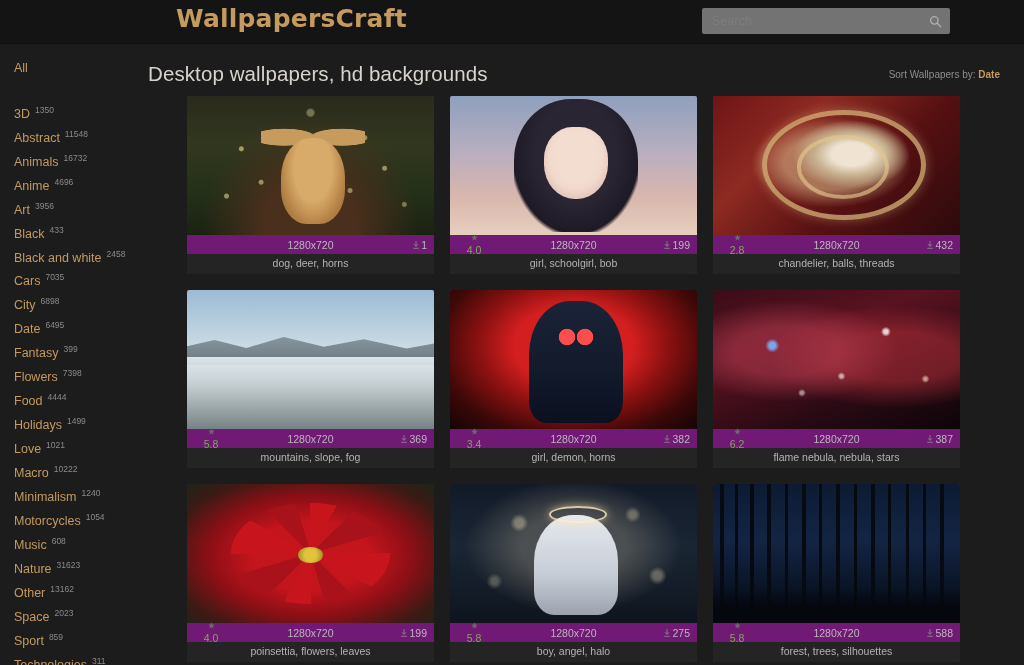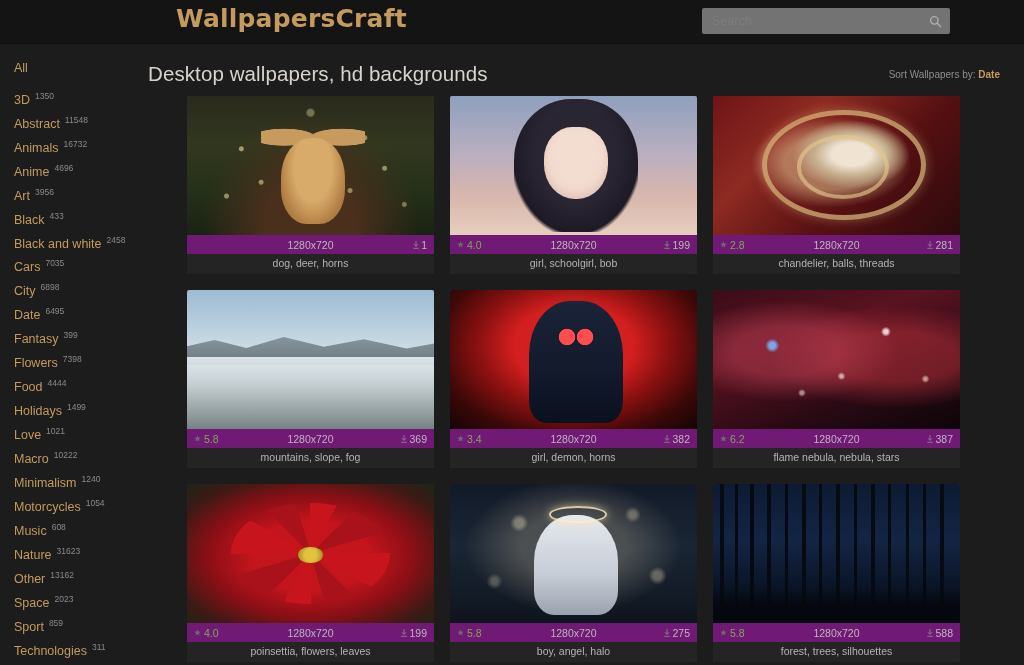--- a/index.html
+++ b/index.html
@@ -76,21 +76,21 @@
     text-decoration: none;
     white-space: nowrap;
     cursor: pointer;
   }
   .cat .cnt {
     color: #8a8a8a;
     font-size: 8.5px;
     vertical-align: super;
     margin-left: 5px;
   }
-  .cat.all { margin-bottom: 8px; }
+  .cat.all { margin-bottom: 22px; }
 
   
   .main { flex: 1; padding: 0 24px 0 8px; position: relative; }
   .titlebar {
     height: 52px;
     display: flex;
     align-items: center;
     justify-content: space-between;
     padding-top: 8px;
   }
@@ -139,20 +139,21 @@
     padding: 0 7px;
     color: #b9b9b9;
     position: relative;
   }
   .rating {
     color: #7fa858;
     display: flex;
     align-items: center;
     gap: 3px;
     min-width: 34px;
+    flex-direction: column;
   }
   .res {
     position: absolute;
     left: 0; right: 0;
     text-align: center;
     color: #b9b9b9;
     pointer-events: none;
   }
   .dls {
     margin-left: auto;
@@ -408,21 +409,21 @@
               <svg class="star" viewBox="0 0 10 10">
                 <polygon points="5,0.4 6.3,3.6 9.6,3.8 7.1,6 7.9,9.3 5,7.5 2.1,9.3 2.9,6 0.4,3.8 3.7,3.6" fill="#6a6a6a"></polygon>
               </svg>
               <span>2.8</span>
             </span>
             <span class="res">1280x720</span>
             <span class="dls">
               <svg class="dlicon" viewBox="0 0 8 10">
                 <path d="M4 0v6.2M1.6 4.2L4 6.8l2.4-2.6M0.8 9.4h6.4" stroke="#8a8a8a" stroke-width="1.1" fill="none" stroke-linecap="round"></path>
               </svg>
-              <span>281</span>
+              <span>432</span>
             </span>
           </div>
           <div class="cap">chandelier, balls, threads</div>
         </div>
         <div class="card">
           <div class="thumb">
             <div class="art a4"></div>
           </div>
           <div class="meta">
             <span class="rating">

